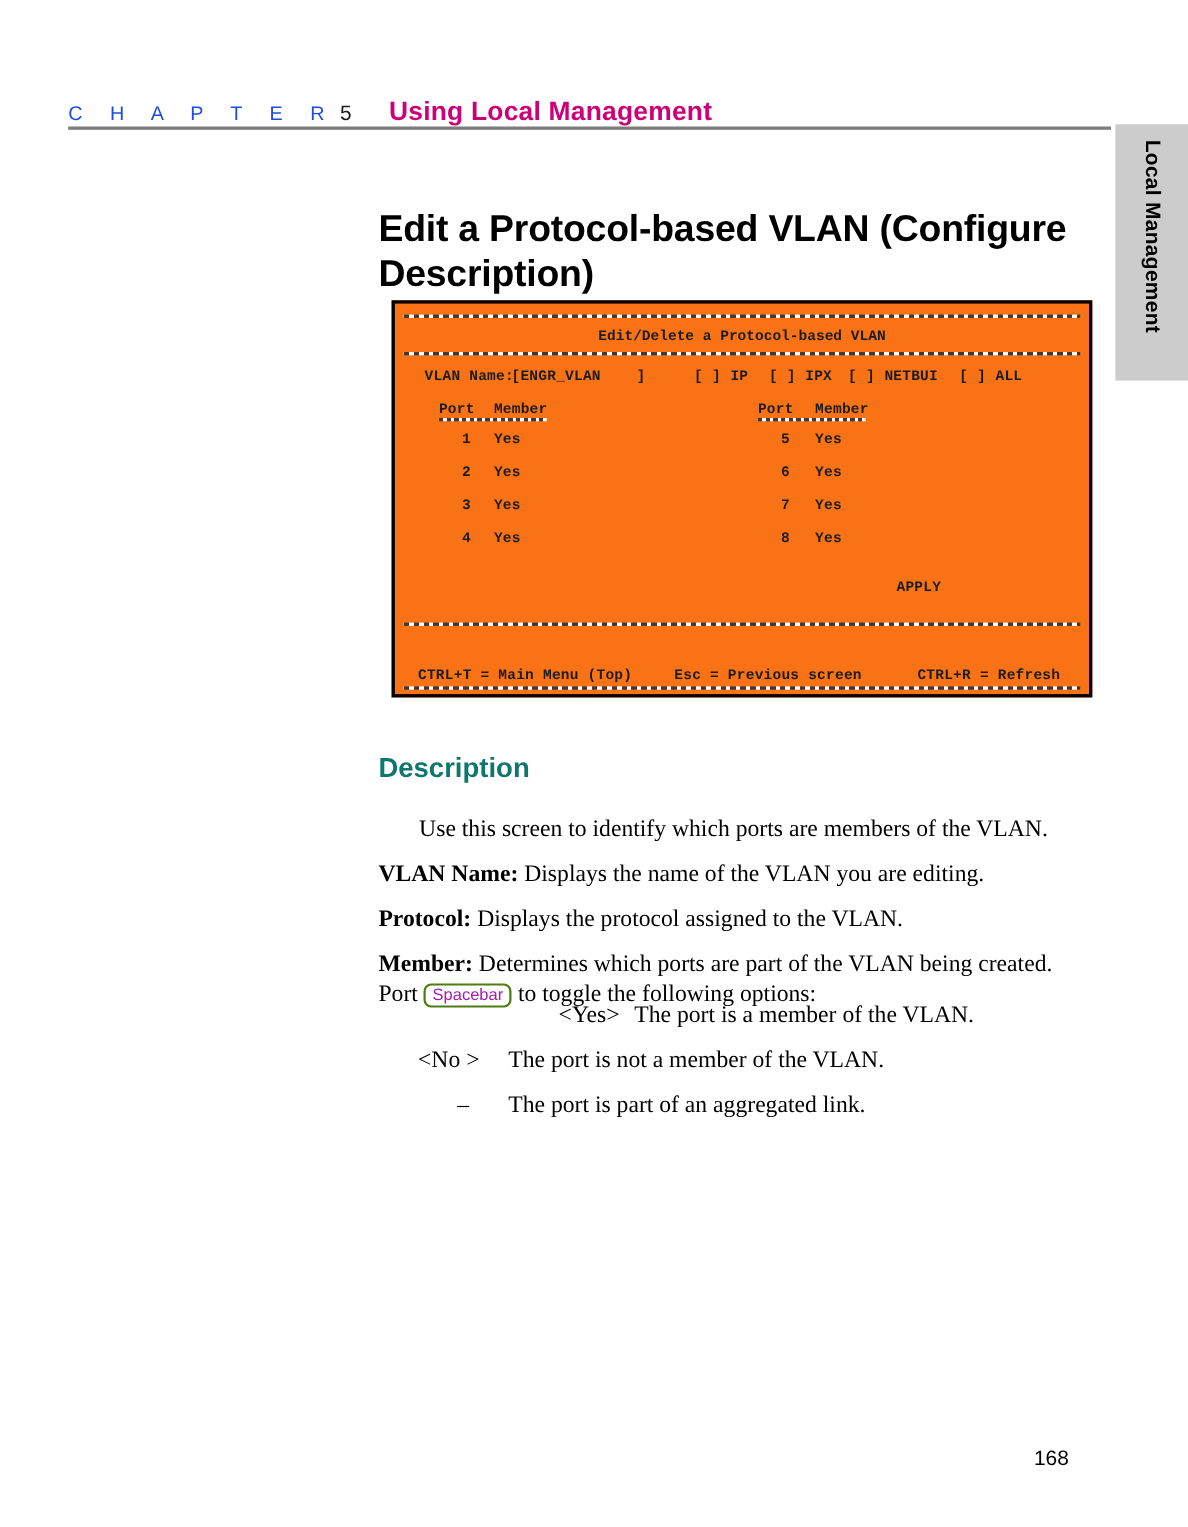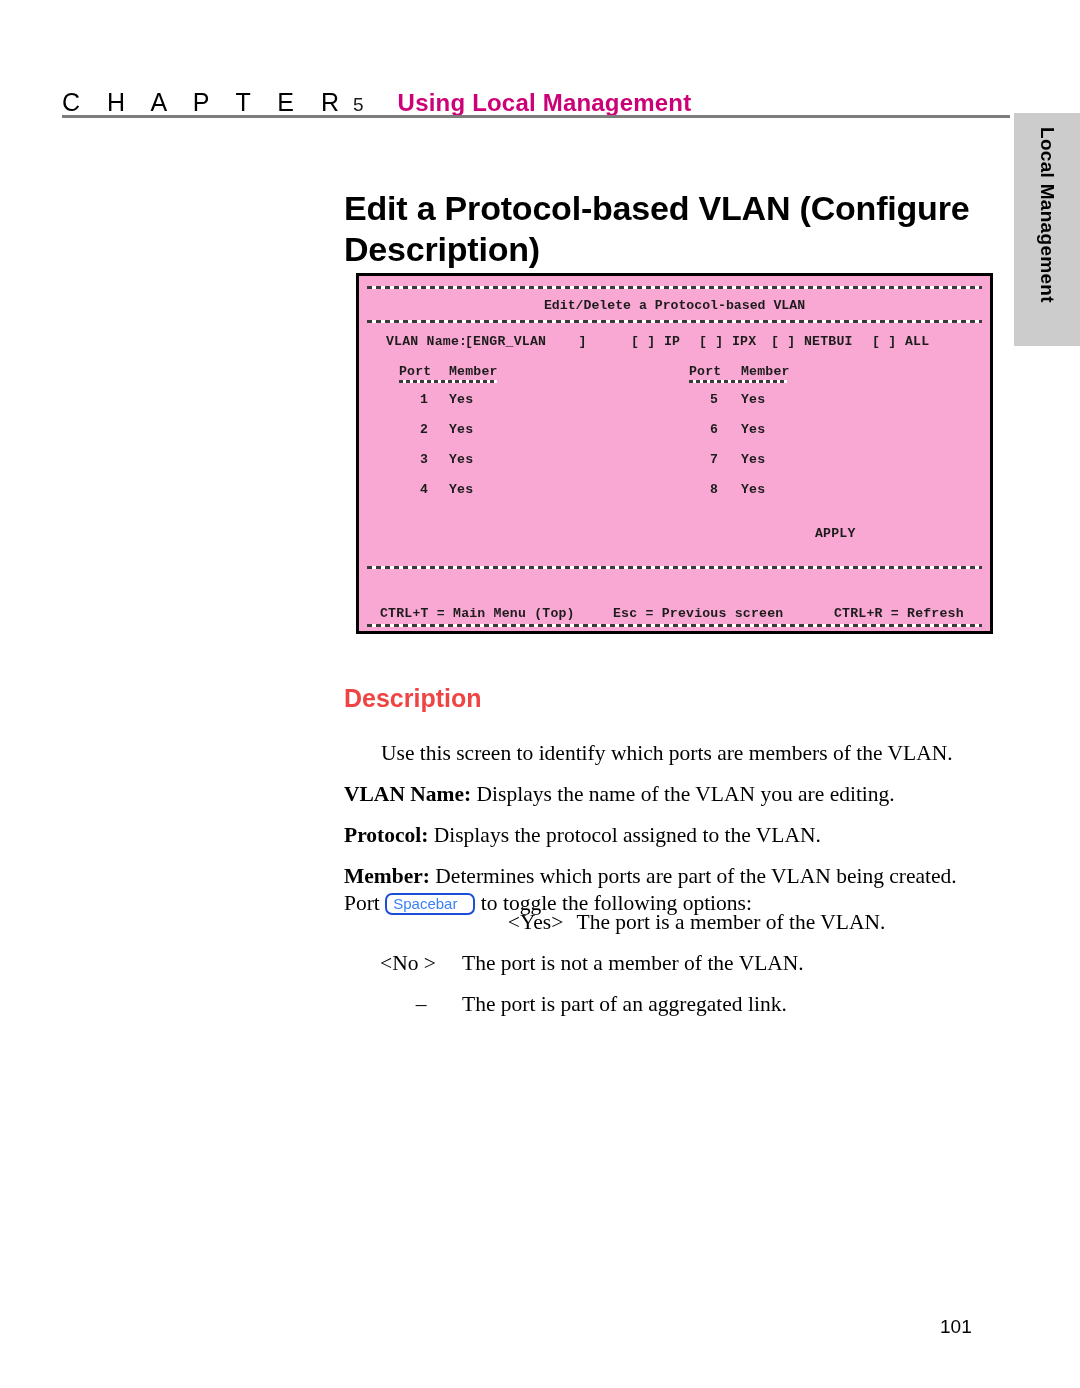--- a/index.html
+++ b/index.html
@@ -21,23 +21,23 @@
     position: absolute;
     left: 62px;
     top: 88px;
     width: 950px;
     height: 34px;
   }
   .chapter-letters {
     display: inline-block;
     letter-spacing: 10px;
     font-family: "Liberation Sans", sans-serif;
-    font-size: 25px;
+    font-size: 18px;
     font-weight: 400;
-    color: #000000;
+    color: #1d4ed8;
   }
   .chapter-num {
     display: inline-block;
     font-family: "Liberation Sans", sans-serif;
     font-size: 19px;
     font-weight: 400;
     color: #1a1a1a;
     margin-left: 4px;
   }
   .chapter-title {
@@ -104,21 +104,21 @@
 
   
   .terminal {
     position: absolute;
     left: 356px;
     top: 273px;
     width: 637px;
     height: 361px;
     border: 3px solid #000;
     box-sizing: border-box;
-    background: #f9a8d4;
+    background: #f97316;
     font-family: "Liberation Mono", monospace;
     font-size: 13.2px;
     font-weight: 700;
     color: #1c1c1c;
     overflow: hidden;
   }
   .term-inner {
     position: relative;
     width: 100%;
     height: 100%;
@@ -152,45 +152,45 @@
                 #ffffff 4px, #ffffff 7px);
   }
 
   
   .section-heading {
     position: absolute;
     left: 344px;
     font-family: "Liberation Sans", sans-serif;
     font-size: 25px;
     font-weight: 700;
-    color: #ef4444;
+    color: #0f766e;
   }
   .para {
     position: absolute;
     left: 344px;
     width: 660px;
     font-family: "Liberation Serif", serif;
     font-size: 21.5px;
     line-height: 27px;
     color: #000;
   }
   .para b { font-weight: 700; }
 
   .keycap {
     display: inline-block;
-    border: 2px solid #1d4ed8;
+    border: 2px solid #4d7c0f;
     border-radius: 7px;
-    padding: 0px 16px 1px 6px;
+    padding: 0px 6px 1px 6px;
     font-family: "Liberation Sans", sans-serif;
     font-size: 15px;
     font-weight: 400;
     line-height: 17px;
     vertical-align: 1px;
     background: #fff;
-    color: #3b82f6;
+    color: #a21caf;
   }
 
   .opt-row {
     position: absolute;
     left: 380px;
     width: 620px;
     font-family: "Liberation Serif", serif;
     font-size: 21.5px;
     line-height: 27px;
     color: #000;
@@ -321,13 +321,13 @@
 </div>
 
 <div class="opt-row" style="top:950px;">
   <span class="opt-key">&lt;No &gt;</span><span>The port is not a member of the VLAN.</span>
 </div>
 
 <div class="opt-row" style="top:991px;">
   <span class="opt-key dash">–</span><span>The port is part of an aggregated link.</span>
 </div>
 
-<div class="page-number">101</div>
+<div class="page-number">168</div>
 
 </body></html>

